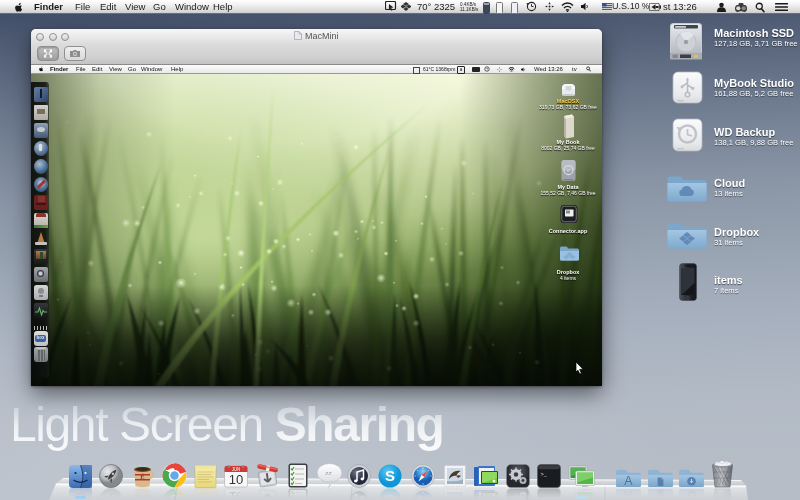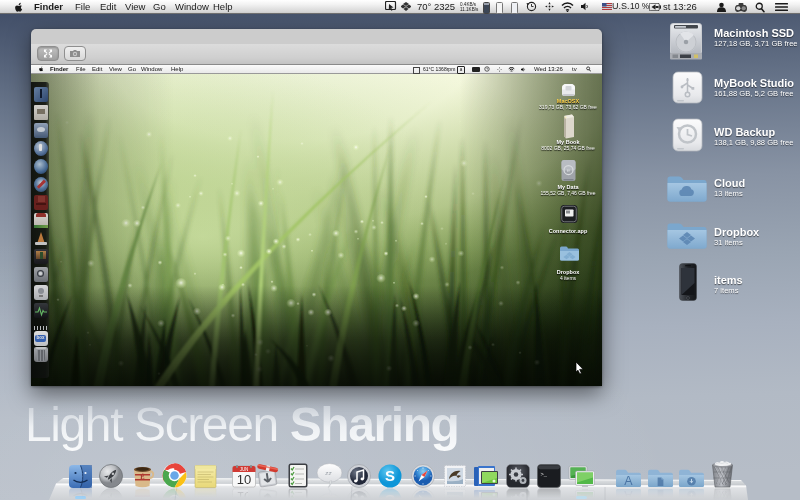--- a/index.html
+++ b/index.html
@@ -48,34 +48,43 @@
   .rd{position:absolute;left:2.5px;width:14px;height:15px;filter:saturate(0.75) brightness(0.88);}
   #ricons{position:absolute;left:0;top:0;width:539px;height:321px;z-index:6;}
   .ric{position:absolute;left:528px;width:19px;text-align:center;}
   #rcursor{position:absolute;left:544px;top:297px;z-index:7;}
   
   .hicon{position:absolute;}
   .hlab{position:absolute;color:#fff;font-size:7.6px;line-height:8px;
     text-shadow:0 1px 1px rgba(0,0,0,.55);white-space:nowrap;}
   .hlab b{font-size:11px;}
   
-  #caption{position:absolute;left:25px;top:397px;font-size:48px;letter-spacing:-1.4px;
+  #caption{position:absolute;left:10px;top:397px;font-size:48px;letter-spacing:-1.4px;
     background:linear-gradient(#c6ccd4 10%,#eef1f4 55%,#fafbfc);
     -webkit-background-clip:text;background-clip:text;color:transparent;
     white-space:nowrap;}
   
   #dock{position:absolute;left:0;top:455px;width:800px;height:45px;}
   .dicon{position:absolute;-webkit-box-reflect:below 0px linear-gradient(transparent 58%,rgba(0,0,0,.25));}
 </style>
 </head>
 <body>
 <div id="desk"></div>
 <div id="deskglow"></div>
 
 <div id="win">
+  <div id="tbar">
+    <div class="tl" style="left:5px"></div>
+    <div class="tl" style="left:17.5px"></div>
+    <div class="tl" style="left:30px"></div>
+    <div id="wtitle"><svg width="8" height="9" viewBox="0 0 16 18" style="vertical-align:-1px">
+          <path d="M1 1 L10 1 L15 6 L15 17 L1 17 Z" fill="#e8eaed" stroke="#9aa0a8" stroke-width="1.4"></path>
+          <path d="M10 1 L10 6 L15 6" fill="none" stroke="#9aa0a8" stroke-width="1.2"></path>
+        </svg> MacMini</div>
+  </div>
   <div id="toolbar">
     <div class="tbtn" style="left:6px;background:linear-gradient(#c2c2c2,#9e9e9e);box-shadow:inset 0 1px 2px rgba(0,0,0,.25)">
       <svg width="12" height="9" viewBox="0 0 24 18" style="position:absolute;left:4px;top:2px">
           <g fill="#fff">
             <path d="M4 1 L10 1 L4 7 Z M20 1 L14 1 L20 7 Z M4 17 L10 17 L4 11 Z M20 17 L14 17 L20 11 Z"></path>
             <path d="M5 2 L11 8 L9.5 9.5 L3.5 3.5Z M19 2 L13 8 L14.5 9.5 L20.5 3.5Z M5 16 L11 10 L9.5 8.5 L3.5 14.5Z M19 16 L13 10 L14.5 8.5 L20.5 14.5Z" fill="#fff"></path>
           </g>
         </svg>
     </div>
     <div class="tbtn" style="left:33px;background:linear-gradient(#efefef,#d8d8d8);">
@@ -761,21 +770,21 @@
         <rect x="2" y="1" width="42" height="44" rx="2" fill="url(#stk)" stroke="#b8a850" stroke-width="1"></rect>
         <rect x="2" y="1" width="42" height="7" fill="#efe79e"></rect>
         <g stroke="#9a8c48" stroke-width="1" opacity="0.7">
           <path d="M7 14 L39 14"></path>
           <path d="M7 19 L34 19"></path>
           <path d="M7 24 L39 24"></path>
           <path d="M7 29 L30 29"></path>
           <path d="M7 34 L36 34"></path>
         </g>
       </svg></div>
-<div class="dicon" style="left:224.0px;top:10.0px;width:16px;height:23px;margin-left:8px;"><svg width="24" height="23" viewBox="0 0 48 46">
+<div class="dicon" style="left:224.0px;top:10.0px;width:16px;height:23px;"><svg width="24" height="23" viewBox="0 0 48 46">
         <rect x="1" y="2" width="46" height="42" rx="4" fill="#f8f8f8" stroke="#9a9a9a" stroke-width="1"></rect>
         <path d="M1 6 Q1 2 5 2 L43 2 Q47 2 47 6 L47 14 L1 14 Z" fill="#d03a34"></path>
         <text x="24" y="11.5" font-size="9" fill="#fff" text-anchor="middle" font-family="Liberation Sans">JUN</text>
         <text x="24" y="38" font-size="26" fill="#333" text-anchor="middle" font-family="Liberation Sans">10</text>
         <rect x="8" y="0" width="4" height="6" rx="2" fill="#8a8a8a"></rect>
         <rect x="36" y="0" width="4" height="6" rx="2" fill="#8a8a8a"></rect>
       </svg></div>
 <div class="dicon" style="left:254.5px;top:9.0px;width:25px;height:24px;"><svg width="25" height="24" viewBox="0 0 50 48">
         <g transform="rotate(-8 25 28)">
           <rect x="8" y="14" width="34" height="30" rx="4" fill="#c9ccd1" stroke="#8a8d92" stroke-width="1"></rect>

